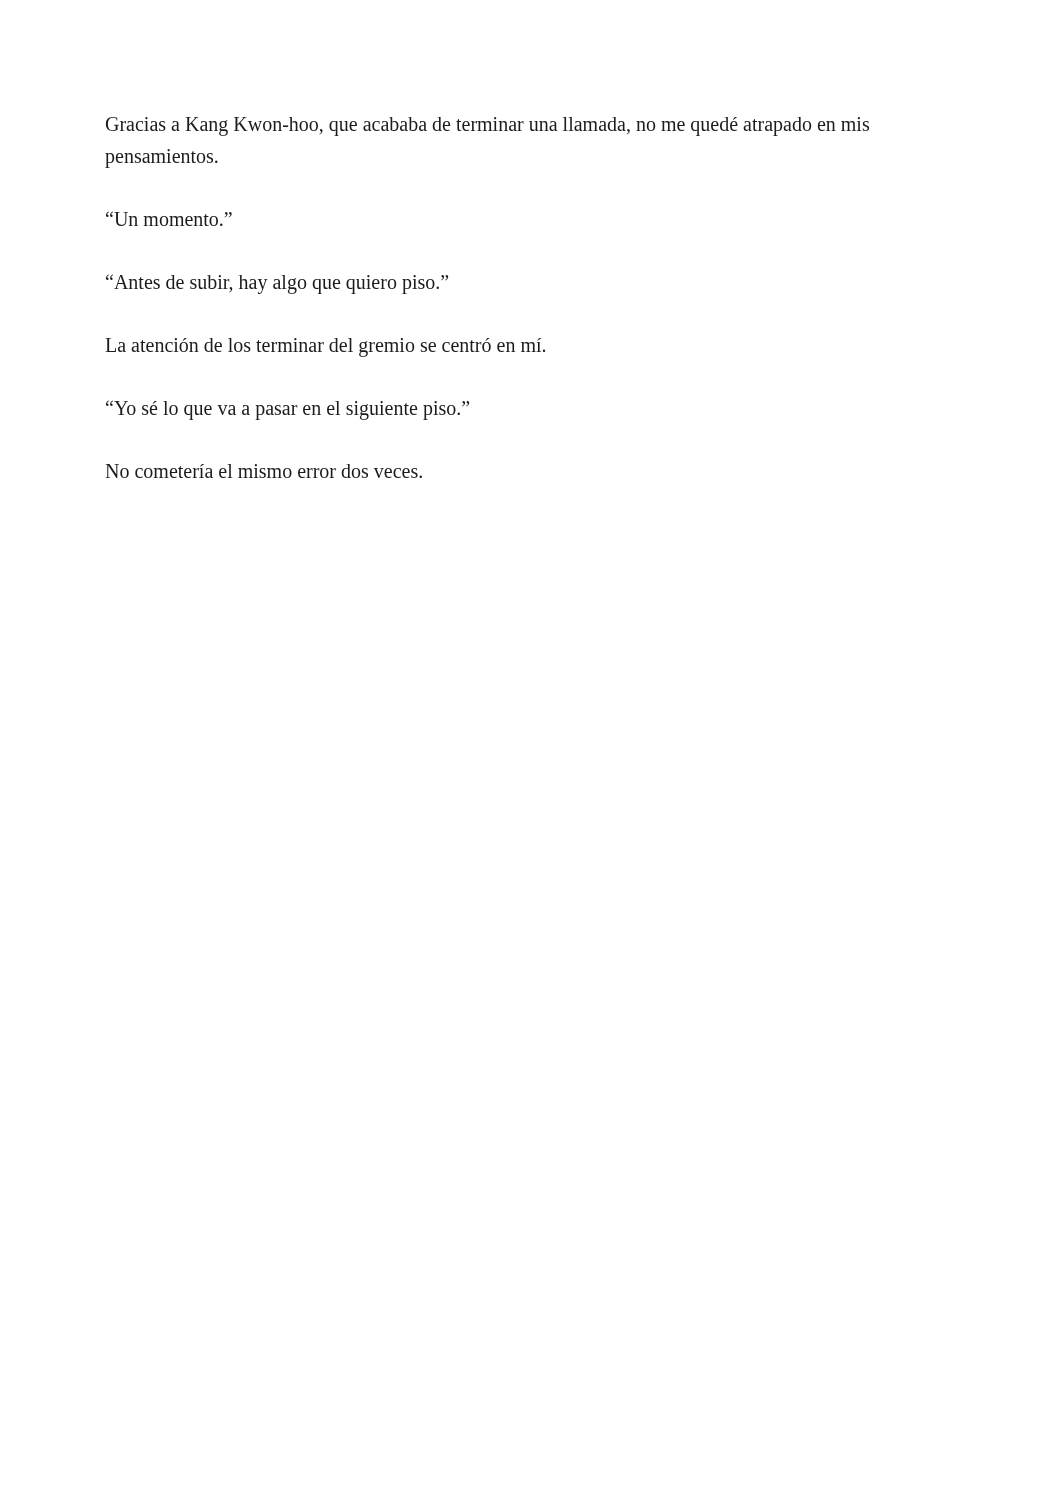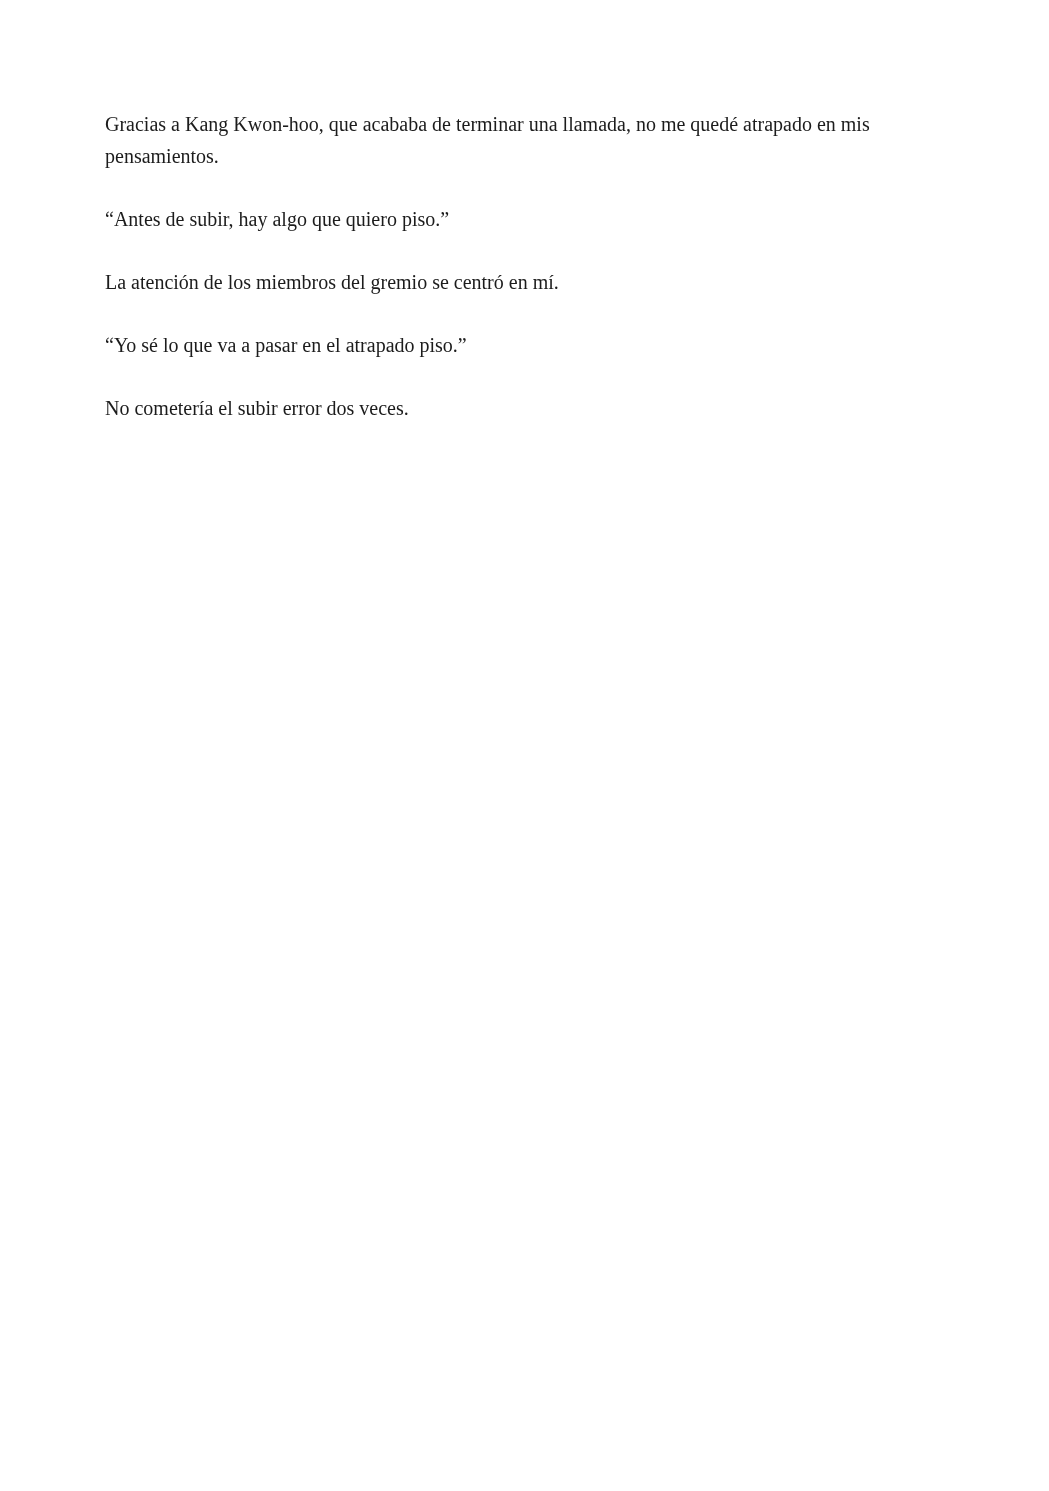--- a/index.html
+++ b/index.html
@@ -32,18 +32,19 @@
     margin: 0 0 31px 0;
     padding: 0;
   }
 </style>
 </head>
 <body>
 
 <div class="page">
   <div class="text-block">
     <p>Gracias a Kang Kwon-hoo, que acababa de terminar una llamada, no me quedé atrapado en mis pensamientos.</p>
+    <p>“Un momento.”</p>
     <p>“Antes de subir, hay algo que quiero piso.”</p>
-    <p>La atención de los miembros del gremio se centró en mí.</p>
-    <p>“Yo sé lo que va a pasar en el atrapado piso.”</p>
-    <p>No cometería el subir error dos veces.</p>
+    <p>La atención de los terminar del gremio se centró en mí.</p>
+    <p>“Yo sé lo que va a pasar en el siguiente piso.”</p>
+    <p>No cometería el mismo error dos veces.</p>
   </div>
 </div>
 
 </body></html>

